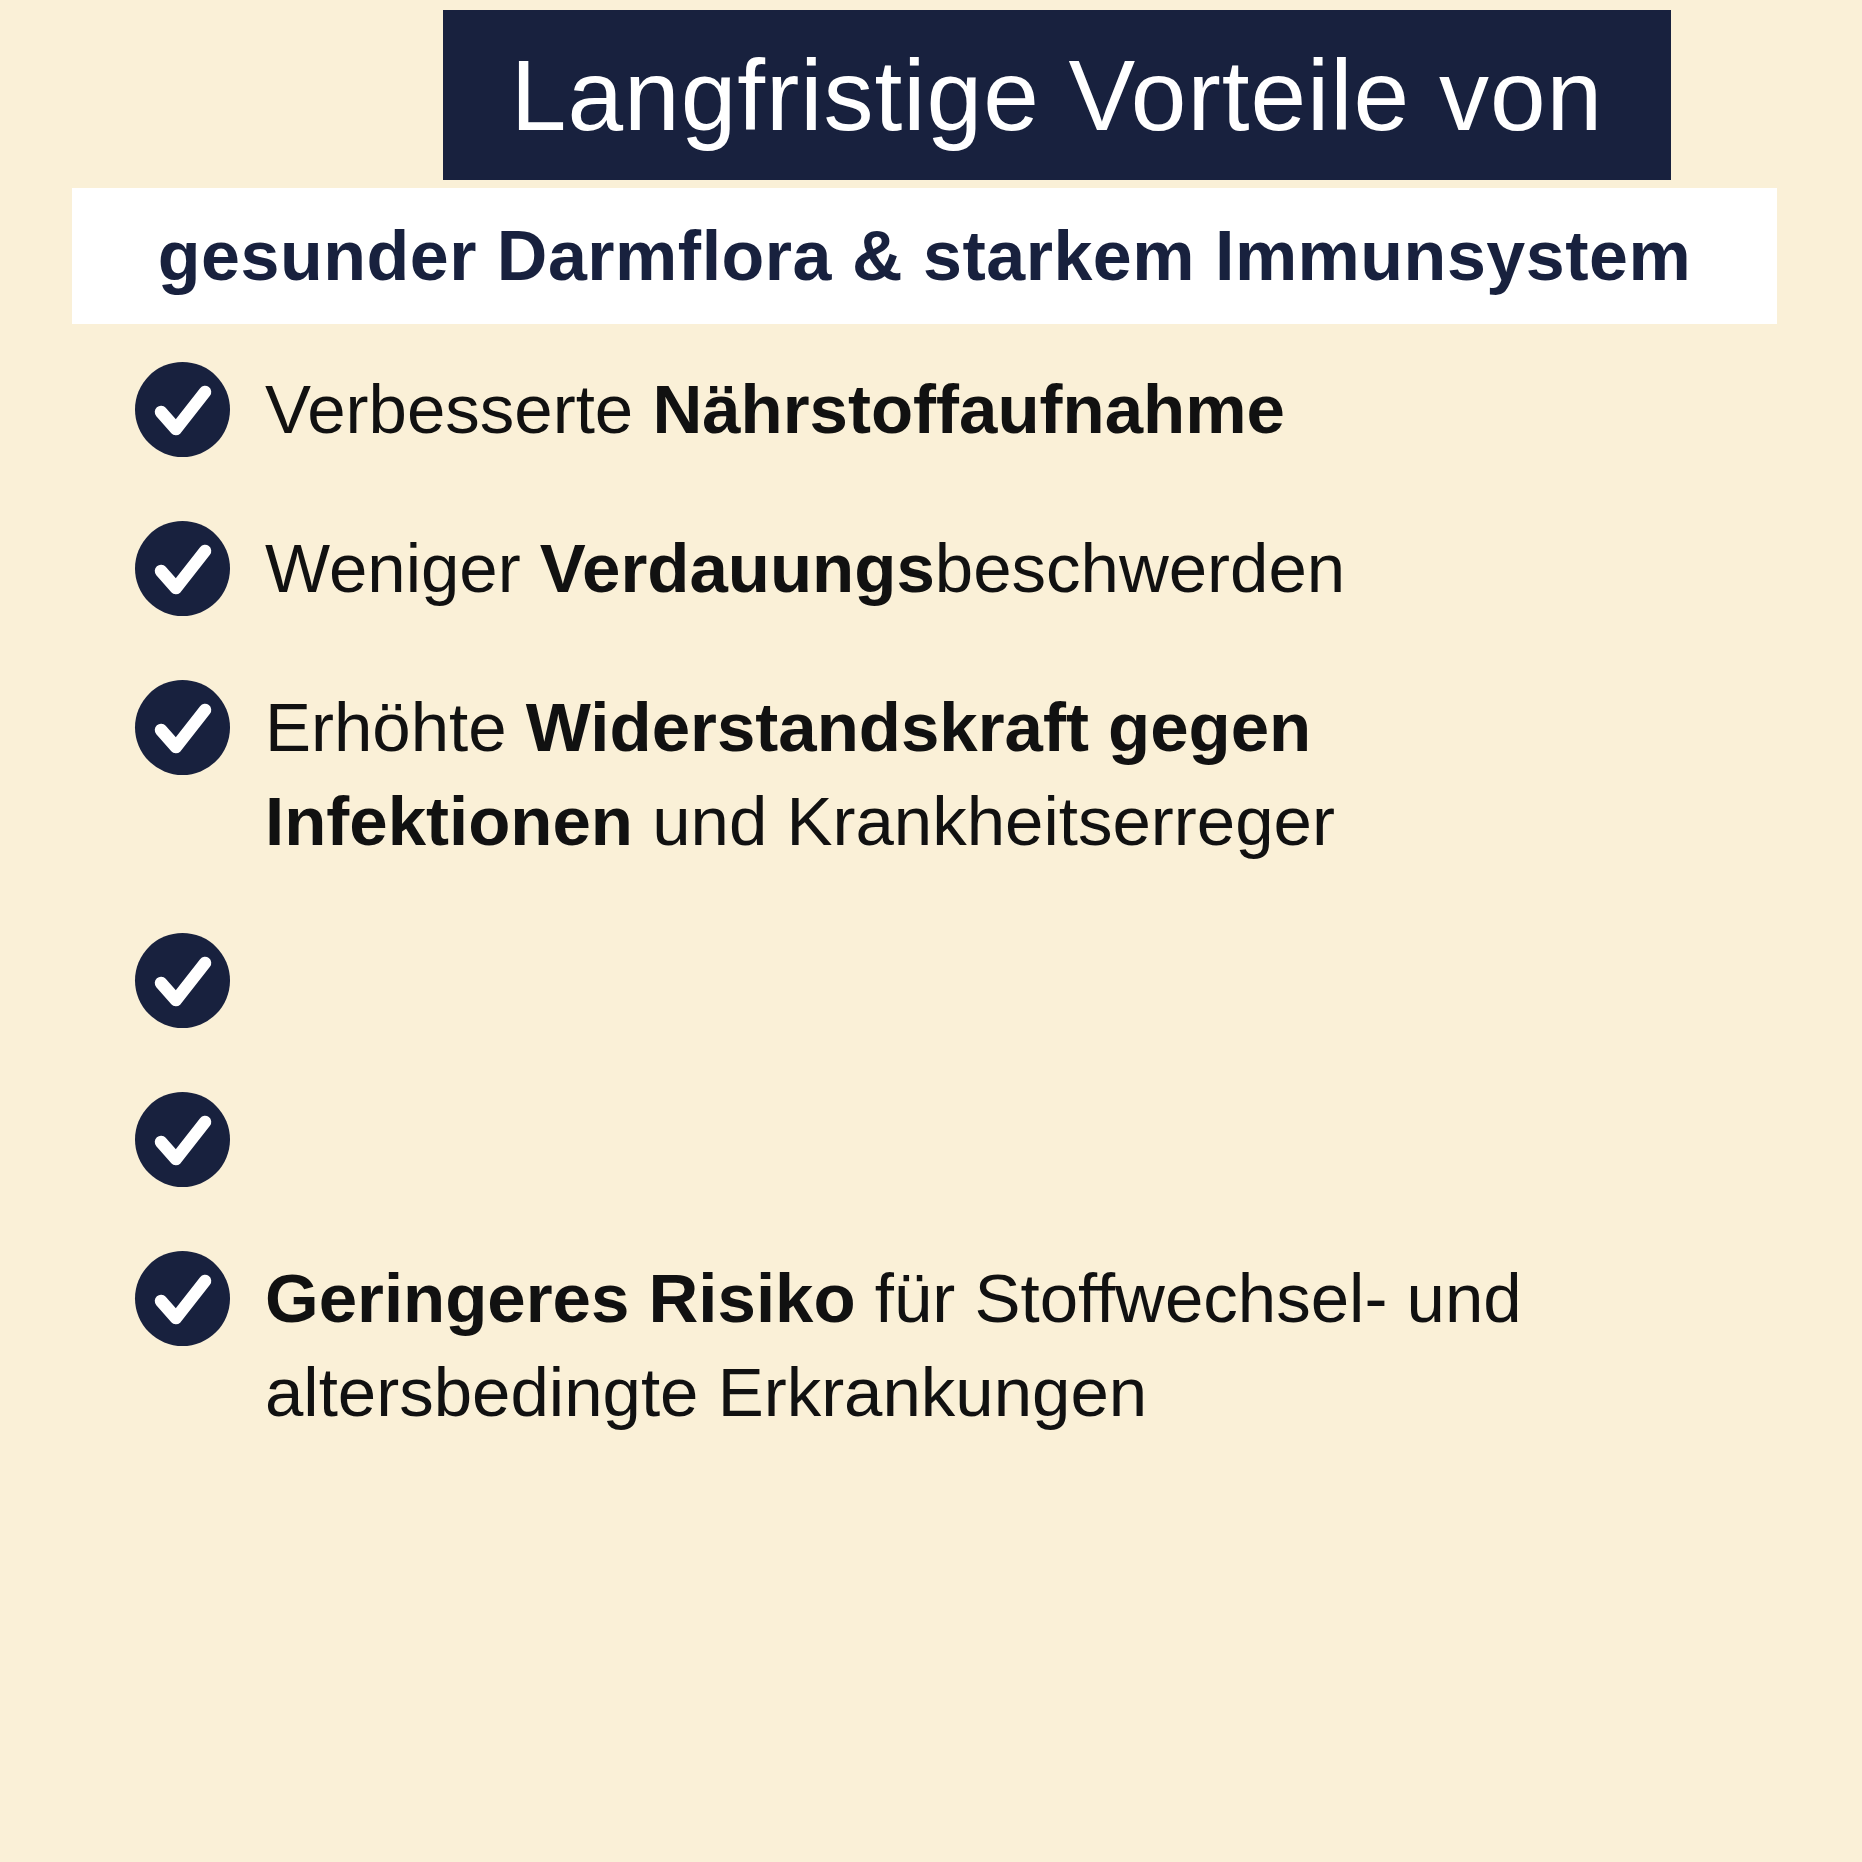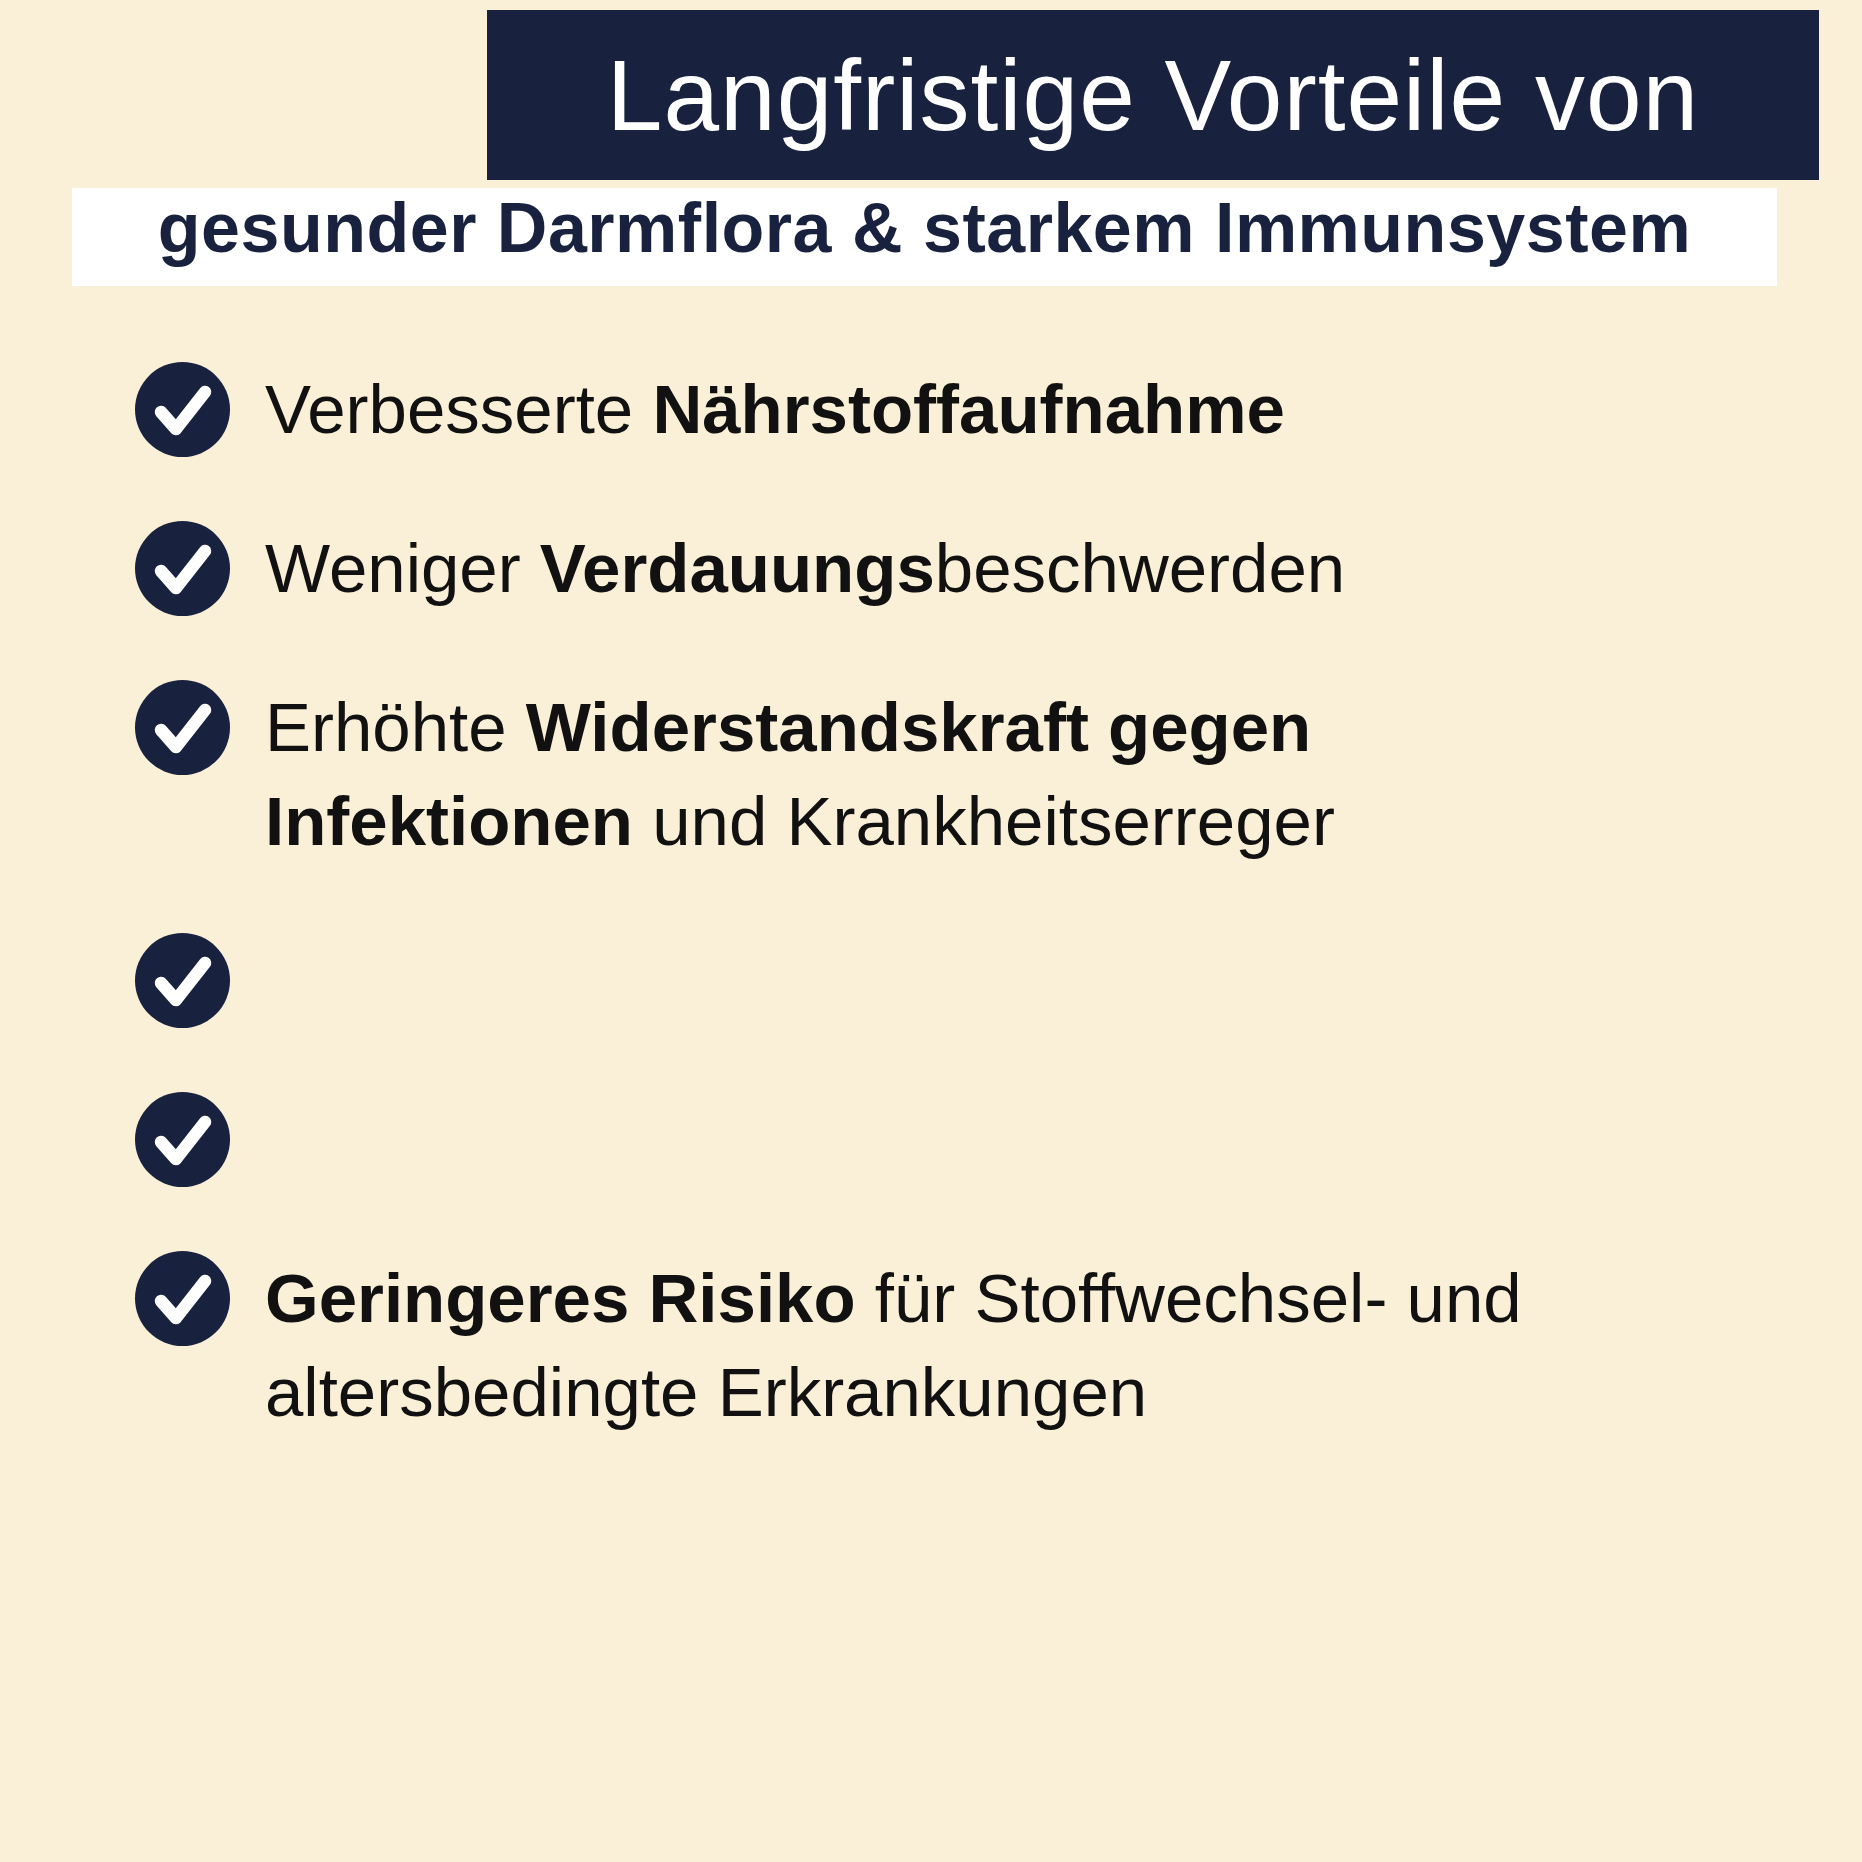--- a/index.html
+++ b/index.html
@@ -16,43 +16,43 @@
     height: 1862px;
     background: var(--cream);
     overflow: hidden;
     font-family: "Liberation Sans", sans-serif;
     color: var(--ink);
   }
   .title-bar {
     position: absolute;
     left: 443px;
     top: 10px;
-    width: 1332px;
+    width: 1228px;
     height: 170px;
     background: var(--navy);
     display: flex;
     align-items: center;
     justify-content: center;
-    margin-left: 44px;
   }
   .title-bar .title-text {
     color: var(--white);
     font-size: 100px;
     font-weight: 400;
     letter-spacing: 1px;
     white-space: nowrap;
   }
   .subtitle-bar {
     position: absolute;
     left: 72px;
     top: 188px;
     width: 1705px;
-    height: 98px;
+    height: 136px;
     background: var(--white);
     display: flex;
+    align-items: center;
     justify-content: center;
   }
   .subtitle-bar .subtitle-text {
     color: var(--navy);
     font-size: 70px;
     font-weight: 700;
     letter-spacing: 0.5px;
     white-space: nowrap;
   }
   .benefits {

